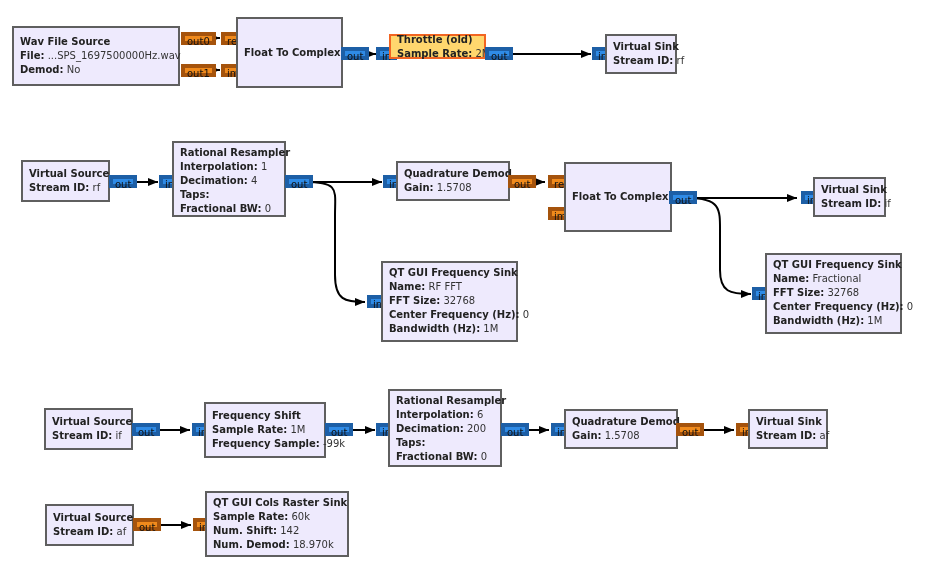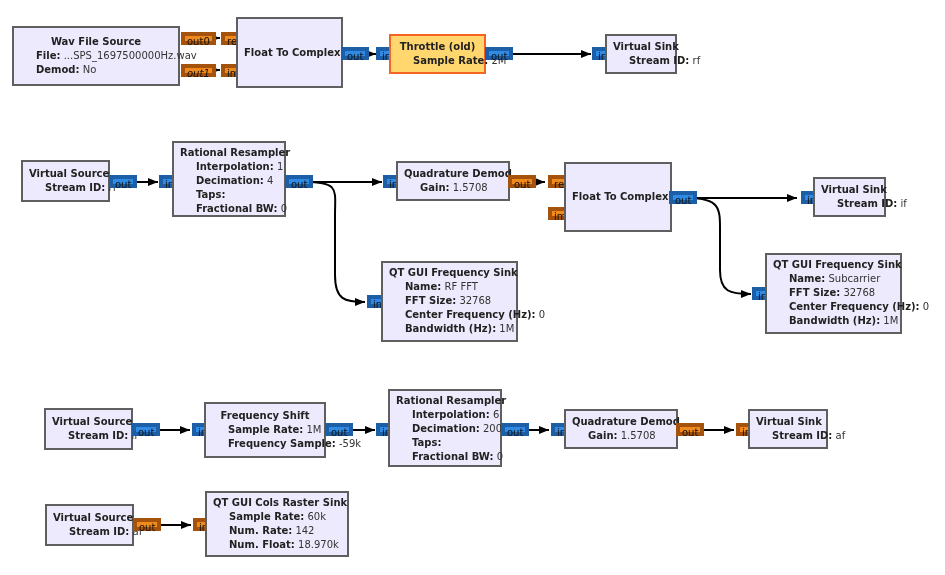--- a/index.html
+++ b/index.html
@@ -3,23 +3,23 @@
 <meta charset="utf-8">
 <style>
   html, body { margin:0; padding:0; }
   body { width:945px; height:575px; background:#ffffff; position:relative; overflow:hidden;
          font-family:"DejaVu Sans","Liberation Sans",sans-serif; font-size:10px; color:#222; }
   #wires { position:absolute; left:0; top:0; width:945px; height:575px; }
   .block { position:absolute; box-sizing:border-box; background:#eeeafd; border:2px solid #5f5f5f;
            padding:3px 6px; line-height:14px; white-space:nowrap; }
   .block.throttle { background:#ffd76e; border-color:#f26522; }
   .block .title { font-weight:bold; }
-  .block.center .title { text-align:center; }
+  .block.center .title { text-align:left; }
   .block.vcenter { display:flex; flex-direction:column; justify-content:center; }
-  .row .k { font-weight:bold;margin-left:16px; }
+  .row .k { font-weight:bold; }
   .row .v { color:#333; }
   .port { position:absolute; box-sizing:border-box; height:13px; line-height:11px; padding:0 2px;
           font-size:10px; color:#111; border:4px solid #0369a1; }
   .port.c { background:#2f8be6; border-color:#1d5fa6; }
   .port.f { background:#f08a1c; border-color:#a5530c; }
 </style>
 </head>
 <body>
 
 <svg id="wires" xmlns="http://www.w3.org/2000/svg">
@@ -46,31 +46,31 @@
     <path d="M152,525 L191,525" marker-end="url(#arr)"></path>
   </g>
 </svg>
 
 <div class="block center vcenter" style="left:12px;top:26px;width:168px;height:60px;">
     <div class="title">Wav File Source</div>
     <div class="row"><span class="k">File:</span><span class="v"> ...SPS_1697500000Hz.wav</span></div>
     <div class="row"><span class="k">Demod:</span><span class="v"> No</span></div>
   </div>
 <span class="port f" style="left:181px;top:32px;">out0</span>
-<span class="port f" style="left:181px;top:64px;font-style:italic;">out1</span>
+<span class="port f" style="left:181px;top:64px;">out1</span>
 
 <span class="port f" style="left:221px;top:32px;">re</span>
 <span class="port f" style="left:221px;top:64px;">im</span>
 <div class="block center vcenter" style="left:236px;top:17px;width:107px;height:71px;">
     <div class="title">Float To Complex</div>
   </div>
 <span class="port c" style="left:341px;top:47px;">out</span>
 
 <span class="port c" style="left:376px;top:47px;">in</span>
-<div class="block throttle center vcenter" style="left:389px;top:34px;width:97px;height:40px;">
+<div class="block throttle center vcenter" style="left:389px;top:34px;width:97px;height:25px;">
     <div class="title">Throttle (old)</div>
     <div class="row"><span class="k">Sample Rate:</span><span class="v"> 2M</span></div>
   </div>
 <span class="port c" style="left:485px;top:47px;">out</span>
 
 <span class="port c" style="left:592px;top:47px;">in</span>
 <div class="block vcenter" style="left:605px;top:34px;width:72px;height:40px;">
     <div class="title">Virtual Sink</div>
     <div class="row"><span class="k">Stream ID:</span><span class="v"> rf</span></div>
   </div>
@@ -116,37 +116,37 @@
     <div class="title">QT GUI Frequency Sink</div>
     <div class="row"><span class="k">Name:</span><span class="v"> RF FFT</span></div>
     <div class="row"><span class="k">FFT Size:</span><span class="v"> 32768</span></div>
     <div class="row"><span class="k">Center Frequency (Hz):</span><span class="v"> 0</span></div>
     <div class="row"><span class="k">Bandwidth (Hz):</span><span class="v"> 1M</span></div>
   </div>
 
 <span class="port c" style="left:752px;top:287px;">in</span>
 <div class="block" style="left:765px;top:253px;width:137px;height:81px;">
     <div class="title">QT GUI Frequency Sink</div>
-    <div class="row"><span class="k">Name:</span><span class="v"> Subcarrier</span></div>
+    <div class="row"><span class="k">Name:</span><span class="v"> Fractional</span></div>
     <div class="row"><span class="k">FFT Size:</span><span class="v"> 32768</span></div>
     <div class="row"><span class="k">Center Frequency (Hz):</span><span class="v"> 0</span></div>
     <div class="row"><span class="k">Bandwidth (Hz):</span><span class="v"> 1M</span></div>
   </div>
 
 <div class="block vcenter" style="left:44px;top:408px;width:89px;height:42px;">
     <div class="title">Virtual Source</div>
     <div class="row"><span class="k">Stream ID:</span><span class="v"> if</span></div>
   </div>
 <span class="port c" style="left:132px;top:423px;">out</span>
 
 <span class="port c" style="left:192px;top:423px;">in</span>
 <div class="block center vcenter" style="left:204px;top:402px;width:122px;height:56px;">
     <div class="title">Frequency Shift</div>
     <div class="row"><span class="k">Sample Rate:</span><span class="v"> 1M</span></div>
-    <div class="row"><span class="k">Frequency Sample:</span><span class="v"> -59k</span></div>
+    <div class="row"><span class="k">Frequency Sample:</span><span class="v"> -99k</span></div>
   </div>
 <span class="port c" style="left:325px;top:423px;">out</span>
 
 <span class="port c" style="left:376px;top:423px;">in</span>
 <div class="block" style="left:388px;top:389px;width:114px;height:78px;">
     <div class="title">Rational Resampler</div>
     <div class="row"><span class="k">Interpolation:</span><span class="v"> 6</span></div>
     <div class="row"><span class="k">Decimation:</span><span class="v"> 200</span></div>
     <div class="row"><span class="k">Taps:</span><span class="v"></span></div>
     <div class="row"><span class="k">Fractional BW:</span><span class="v"> 0</span></div>
@@ -169,15 +169,15 @@
 <div class="block vcenter" style="left:45px;top:504px;width:89px;height:42px;">
     <div class="title">Virtual Source</div>
     <div class="row"><span class="k">Stream ID:</span><span class="v"> af</span></div>
   </div>
 <span class="port f" style="left:133px;top:518px;">out</span>
 
 <span class="port f" style="left:193px;top:518px;">in</span>
 <div class="block" style="left:205px;top:491px;width:144px;height:66px;">
     <div class="title">QT GUI Cols Raster Sink</div>
     <div class="row"><span class="k">Sample Rate:</span><span class="v"> 60k</span></div>
-    <div class="row"><span class="k">Num. Rate:</span><span class="v"> 142</span></div>
-    <div class="row"><span class="k">Num. Float:</span><span class="v"> 18.970k</span></div>
+    <div class="row"><span class="k">Num. Shift:</span><span class="v"> 142</span></div>
+    <div class="row"><span class="k">Num. Demod:</span><span class="v"> 18.970k</span></div>
   </div>
 
 </body></html>

